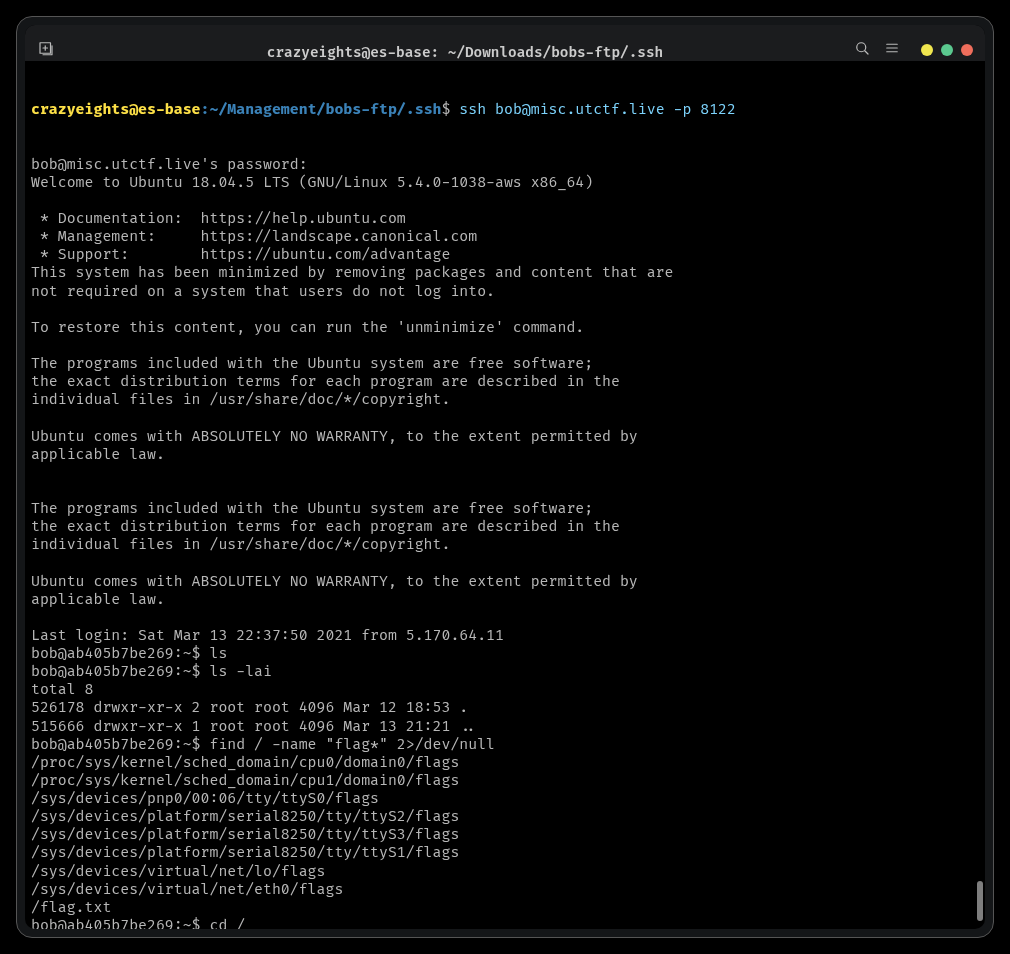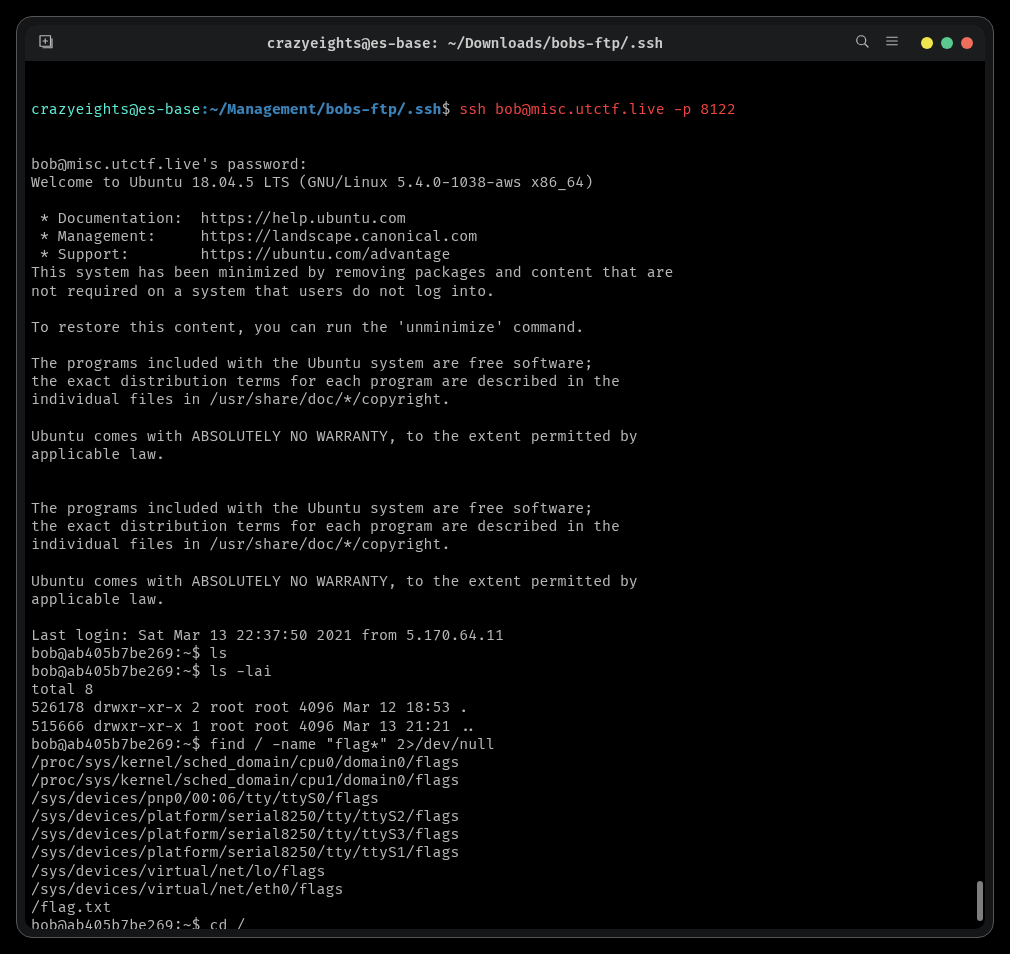--- a/index.html
+++ b/index.html
@@ -25,21 +25,21 @@
       height: 100%;
       background: #000;
       border-radius: 10px;
       display: flex;
       flex-direction: column;
       overflow: hidden;
     }
     .titlebar {
       height: 36px;
       display: flex;
-      align-items: center;
+      align-items: flex-end;
       padding: 0 12px;
       color: #ccc;
       font-weight: 600;
       font-size: 14px;
       background: #1b1c1e;
       flex-shrink: 0;
     }
     .tb-left {
       width: 40px;
       display: flex;
@@ -79,24 +79,24 @@
       padding: 4px 6px;
       color: #b7b7b7;
       line-height: 1.25;
       white-space: pre;
       overflow-y: auto;
       position: relative;
     }
     .terminal::-webkit-scrollbar { width: 8px; }
     .terminal::-webkit-scrollbar-thumb { background: #7a7a7a; border-radius: 4px; }
     .line { white-space: pre-wrap; }
-    .prompt-user { color: #5eead4; font-weight: 400; }
+    .prompt-user { color: #fde047; font-weight: 700; }
     .prompt-path { color: #3b82b8; font-weight: 700; }
     .prompt-sym  { color: #b7b7b7; }
-    .cmd { color: #ef4444; text-align: center; }
+    .cmd { color: #7dd3fc; text-align: center; }
     .scroll-indicator {
       position: absolute;
       right: 2px;
       bottom: 8px;
       width: 6px;
       height: 40px;
       background: #7e7e7e;
       border-radius: 3px;
     }
   </style>

